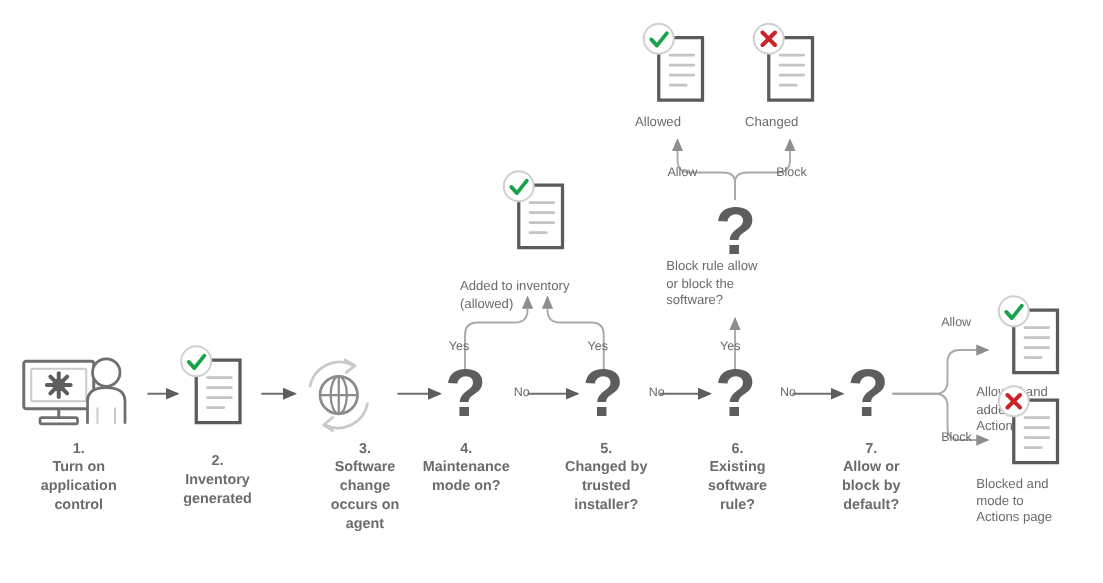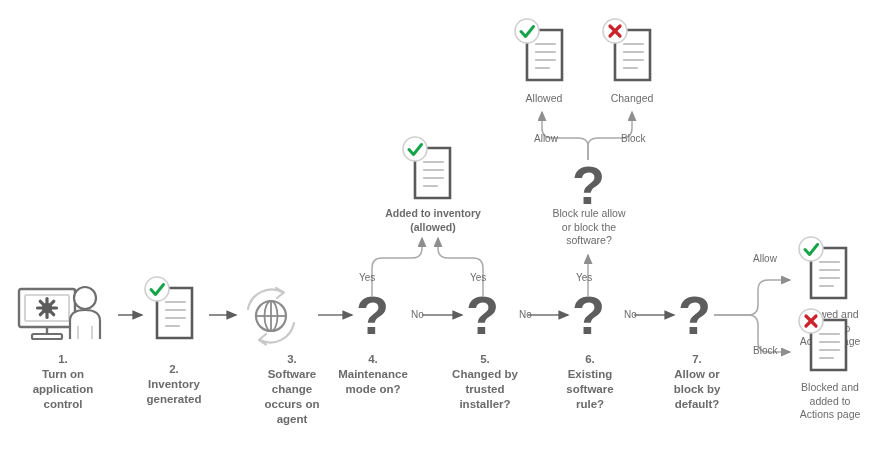--- a/index.html
+++ b/index.html
@@ -16,21 +16,21 @@
     position:absolute;
     text-align:center;
     font-size:11.5px;
     font-weight:bold;
     color:#6b6b6b;
     line-height:15px;
     white-space:pre-line;
   }
   .node-caption{
     position:absolute;
-    text-align:center;
+    text-align:left;
     font-size:10.5px;
     font-weight:normal;
     color:#6b6b6b;
     line-height:13.5px;
     white-space:pre-line;
   }
   .edge-label{
     position:absolute;
     font-size:10px;
     color:#6b6b6b;
@@ -191,21 +191,21 @@
       <g stroke="#c4c4c4" stroke-width="2.2" stroke-linecap="round">
         <line x1="26" y1="26" x2="45" y2="26"></line>
         <line x1="26" y1="34" x2="45" y2="34"></line>
         <line x1="26" y1="42" x2="45" y2="42"></line>
         <line x1="26" y1="50" x2="39" y2="50"></line>
       </g>
       <circle cx="17" cy="13" r="12" fill="#fff" stroke="#cfcfcf" stroke-width="1.6"></circle>
       <path d="M11,13.5 L15.5,18.5 L23.5,8.5" fill="none" stroke="#16a34a" stroke-width="3" stroke-linecap="round" stroke-linejoin="round"></path>
     </svg>
   </div>
-  <div class="node-caption" style="left:368px;top:207px;width:130px;font-weight:bold;">Added to inventory
+  <div class="node-caption" style="left:368px;top:223px;width:130px;">Added to inventory
 (allowed)</div>
 
   <div class="qmark" style="left:572px;top:158px;">?</div>
   <div class="node-caption" style="left:533px;top:207px;width:112px;">Block rule allow
 or block the
 software?</div>
   <div class="edge-label" style="left:534px;top:133px;">Allow</div>
   <div class="edge-label" style="left:621px;top:133px;">Block</div>
 
   <div class="icon" style="left:510px;top:18px;width:70px;height:72px;">
@@ -268,16 +268,16 @@
         <line x1="26" y1="50" x2="39" y2="50"></line>
       </g>
       <circle cx="17" cy="13" r="12" fill="#fff" stroke="#cfcfcf" stroke-width="1.6"></circle>
       <g stroke="#cc2229" stroke-width="3.2" stroke-linecap="round">
         <line x1="12" y1="8" x2="22" y2="18"></line>
         <line x1="22" y1="8" x2="12" y2="18"></line>
       </g>
     </svg>
   </div>
   <div class="node-caption" style="left:781px;top:381px;width:98px;">Blocked and
-added to
+mode to
 Actions page</div>
 
 </div>
 
 </body></html>

